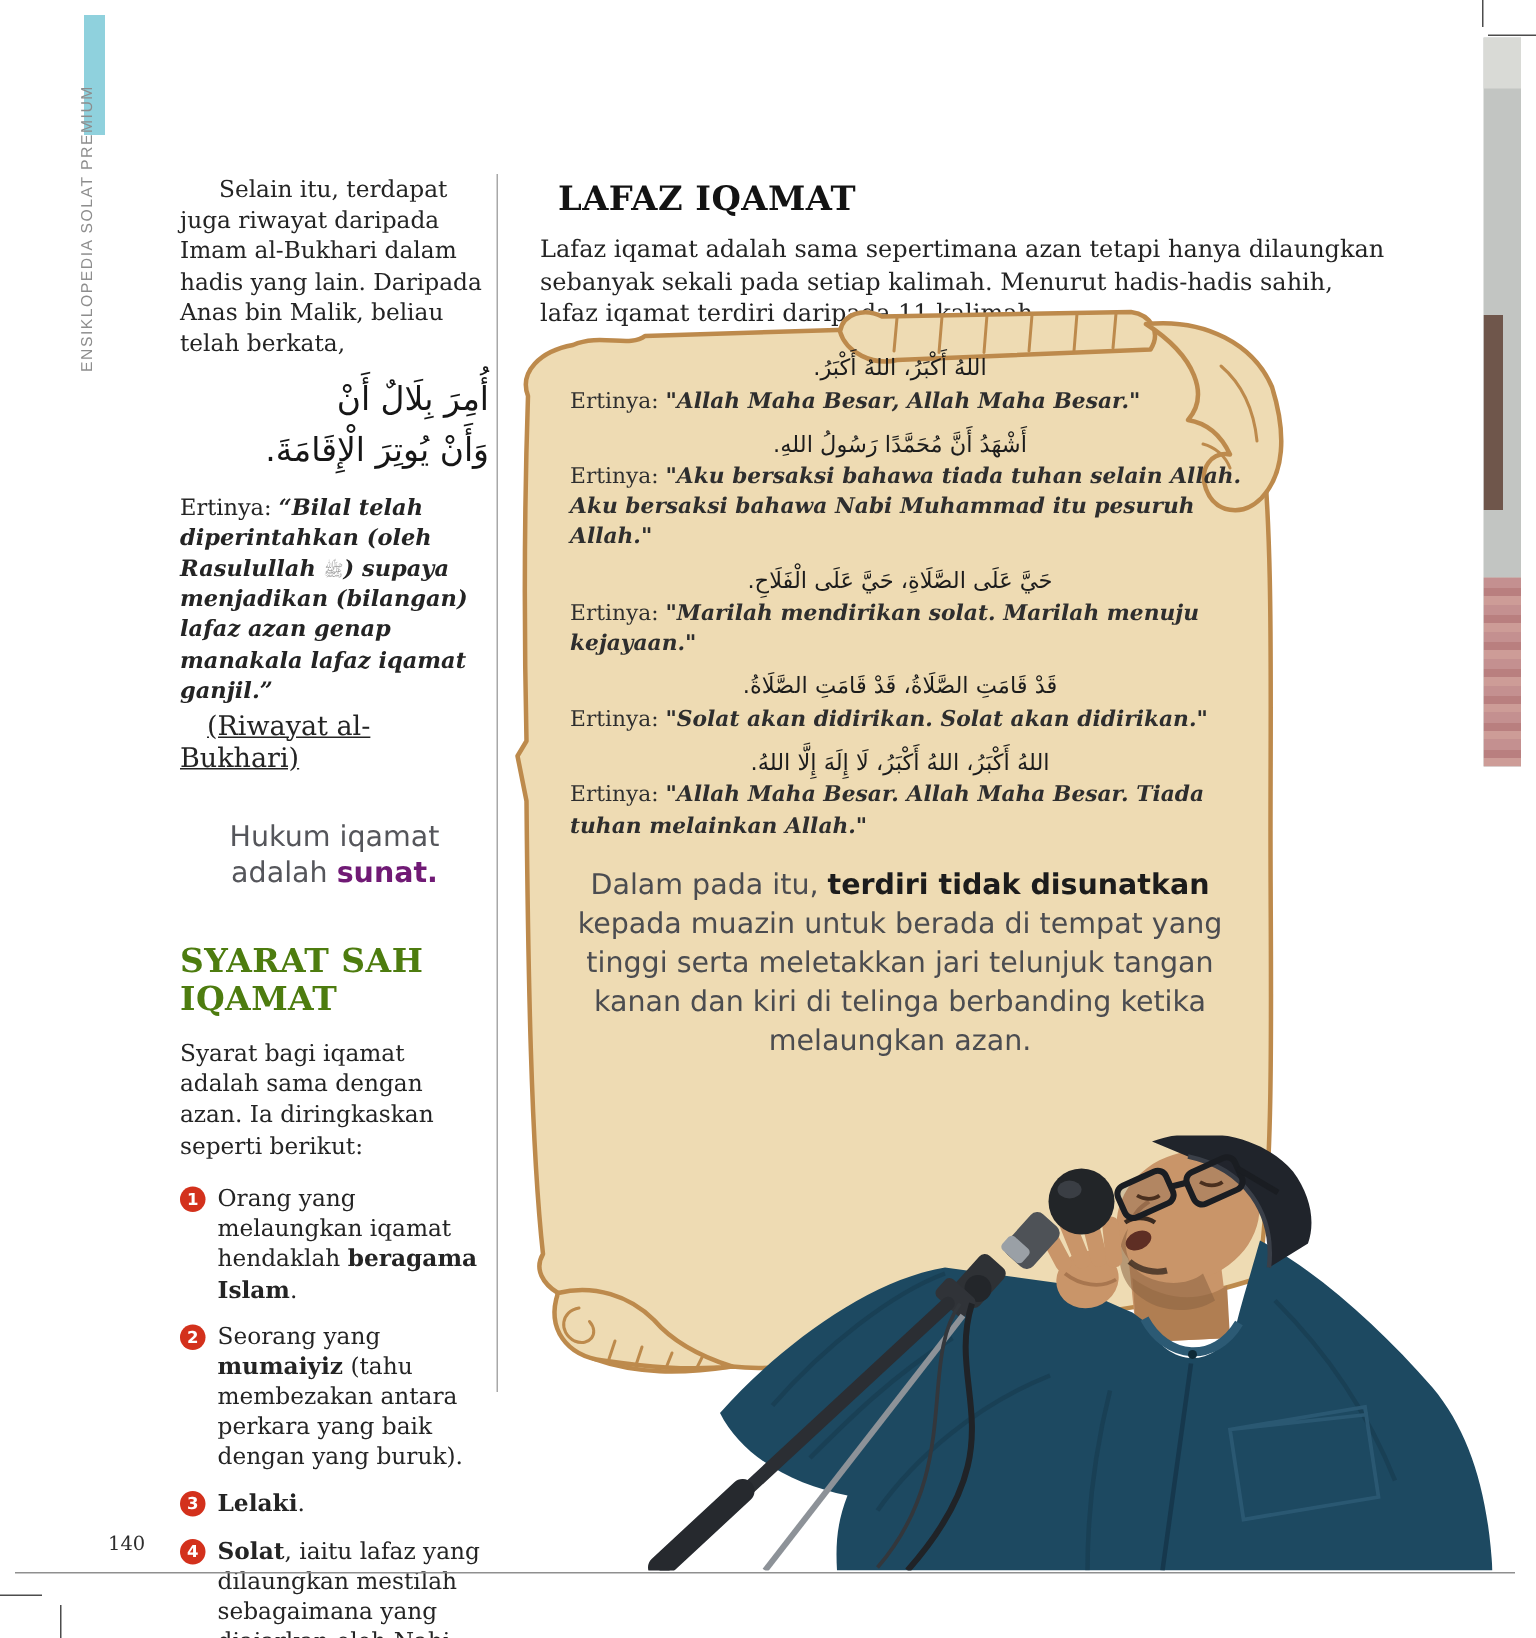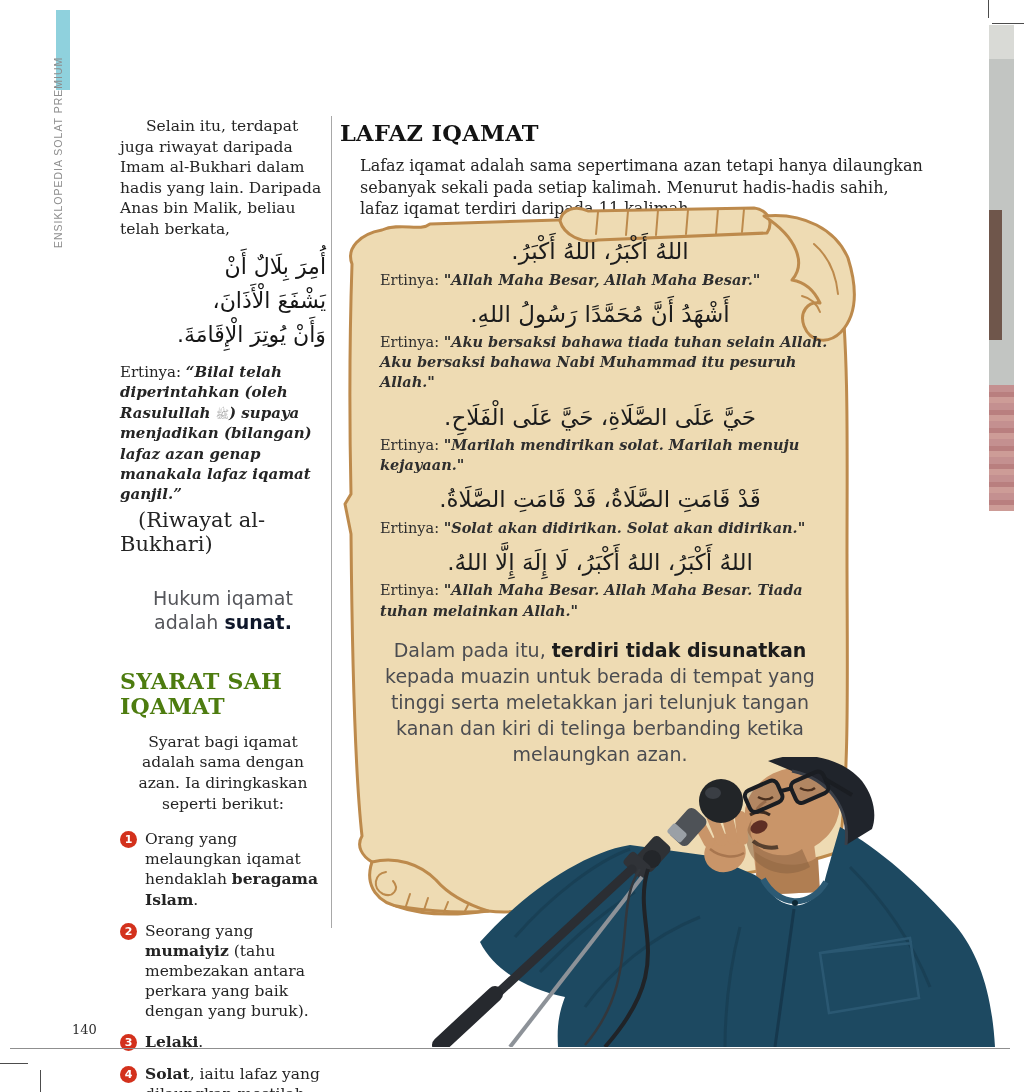--- a/index.html
+++ b/index.html
@@ -13,42 +13,42 @@
         color:#8d8d8d;white-space:nowrap;}
   
   .left-col{position:absolute;left:120px;top:116px;width:206px;}
   .intro{margin:0;font-size:15.5px;line-height:1.33;text-indent:26px;}
   .arabic-hadith{margin-top:10px;text-align:right;direction:rtl;
         font-family:"DejaVu Sans",sans-serif;font-size:22px;line-height:1.55;color:#161616;}
   .ertinya{margin:10px 0 0 0;font-size:15px;line-height:1.36;}
   .lbl{font-style:normal;}
   .it{font-style:italic;font-weight:700;}
   .saw{font-family:"DejaVu Sans",sans-serif;font-size:11px;color:#9d9d9d;}
-  .source{margin:3px 0 0 0;font-size:21px;text-indent:18px;}
+  .source{margin:3px 0 0 0;font-size:18px;text-indent:18px;text-decoration:underline;}
   .hukum{margin:30px 0 0 0;text-align:center;font-family:"DejaVu Sans",sans-serif;
         font-size:19px;line-height:1.3;color:#55565b;}
-  .hukum b{color:#0f172a;}
+  .hukum b{color:#701a75;}
   .syarat-h{margin:34px 0 0 0;font-size:22px;line-height:1.13;letter-spacing:.3px;color:#4d7c0f;
         font-weight:700;}
-  .syarat-intro{margin:13px 0 0 0;font-size:15.5px;line-height:1.33;text-align:center;}
+  .syarat-intro{margin:13px 0 0 0;font-size:15.5px;line-height:1.33;}
   .rules{list-style:none;margin:15px 0 0 0;padding:0;}
   .rules li{display:flex;gap:8px;margin-bottom:11px;font-size:15.5px;line-height:1.3;}
   .badge{flex:0 0 17px;width:17px;height:17px;border-radius:50%;background:#d3311c;color:#fff;
         font-family:"DejaVu Sans",sans-serif;font-size:11px;font-weight:700;line-height:17px;
         text-align:center;margin-top:2px;}
   
   .divider{position:absolute;left:331px;top:116px;width:1px;height:812px;background:#a8a8a8;}
   
-  .main-h{position:absolute;left:340px;top:120px;margin:0;font-size:22.5px;font-weight:700;
+  .main-h{position:absolute;left:372px;top:120px;margin:0;font-size:22.5px;font-weight:700;
         letter-spacing:.3px;color:#131313;}
   .main-intro{position:absolute;left:360px;top:155px;width:566px;margin:0;font-size:16px;line-height:1.35;}
   .scroll-svg{position:absolute;left:336px;top:204px;}
   .scroll-content{position:absolute;left:360px;top:234px;width:480px;text-align:center;}
   .s-item{margin-bottom:7px;}
-  .ar{direction:rtl;font-family:"DejaVu Sans",sans-serif;font-size:23px;line-height:1.5;color:#1c1c1c;}
+  .ar{direction:rtl;font-family:"DejaVu Sans",sans-serif;font-size:15px;line-height:1.5;color:#1c1c1c;}
   .ert{margin:1px 0 0 0;font-size:14.5px;line-height:1.32;text-align:left;padding-left:20px;color:#2e2e2e;}
   .note{margin:16px auto 0 auto;width:452px;font-family:"DejaVu Sans",sans-serif;font-size:19px;
         line-height:1.37;color:#4b4c50;text-align:center;}
   .note b{color:#1c1c1c;}
   .photo-svg{position:absolute;left:380px;top:757px;}
   
   .bg-strip{position:absolute;left:989px;top:25px;width:25px;height:486px;background:#c2c5c2;overflow:hidden;}
   .bg-strip .ceiling{position:absolute;left:0;top:0;width:25px;height:34px;background:#d9dad6;}
   .bg-strip .door{position:absolute;left:0;top:185px;width:13px;height:130px;background:#6f564b;}
   .bg-strip .carpet{position:absolute;left:0;top:360px;width:25px;height:126px;
@@ -72,21 +72,20 @@
   <div class="cm cm-tr-h"></div>
 
   <div class="accent-bar"></div>
   <div class="spine-title">ENSIKLOPEDIA SOLAT PREMIUM</div>
 
   <div class="left-col">
     <p class="intro">Selain itu, terdapat juga riwayat daripada Imam al-Bukhari dalam hadis yang lain. Daripada Anas bin Malik, beliau telah berkata,</p>
 
     <div class="arabic-hadith" dir="rtl">
       <div>أُمِرَ بِلَالٌ أَنْ</div>
-      <div>يَشْفَعَ الْأَذَانَ،</div>
       <div>وَأَنْ يُوتِرَ الْإِقَامَةَ.</div>
     </div>
 
     <p class="ertinya"><span class="lbl">Ertinya:</span> <span class="it">“Bilal telah diperintahkan (oleh Rasulullah </span><span class="saw">ﷺ</span><span class="it">) supaya menjadikan (bilangan) lafaz azan genap manakala lafaz iqamat ganjil.”</span></p>
     <p class="source">(Riwayat al-Bukhari)</p>
 
     <p class="hukum"><span>Hukum iqamat adalah </span><b>sunat.</b></p>
 
     <h2 class="syarat-h">SYARAT SAH IQAMAT</h2>
     <p class="syarat-intro">Syarat bagi iqamat adalah sama dengan azan. Ia diringkaskan seperti berikut:</p>

